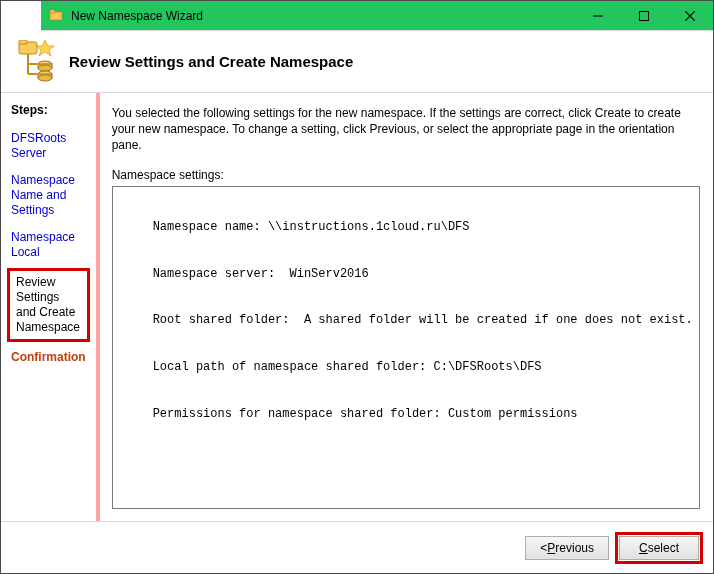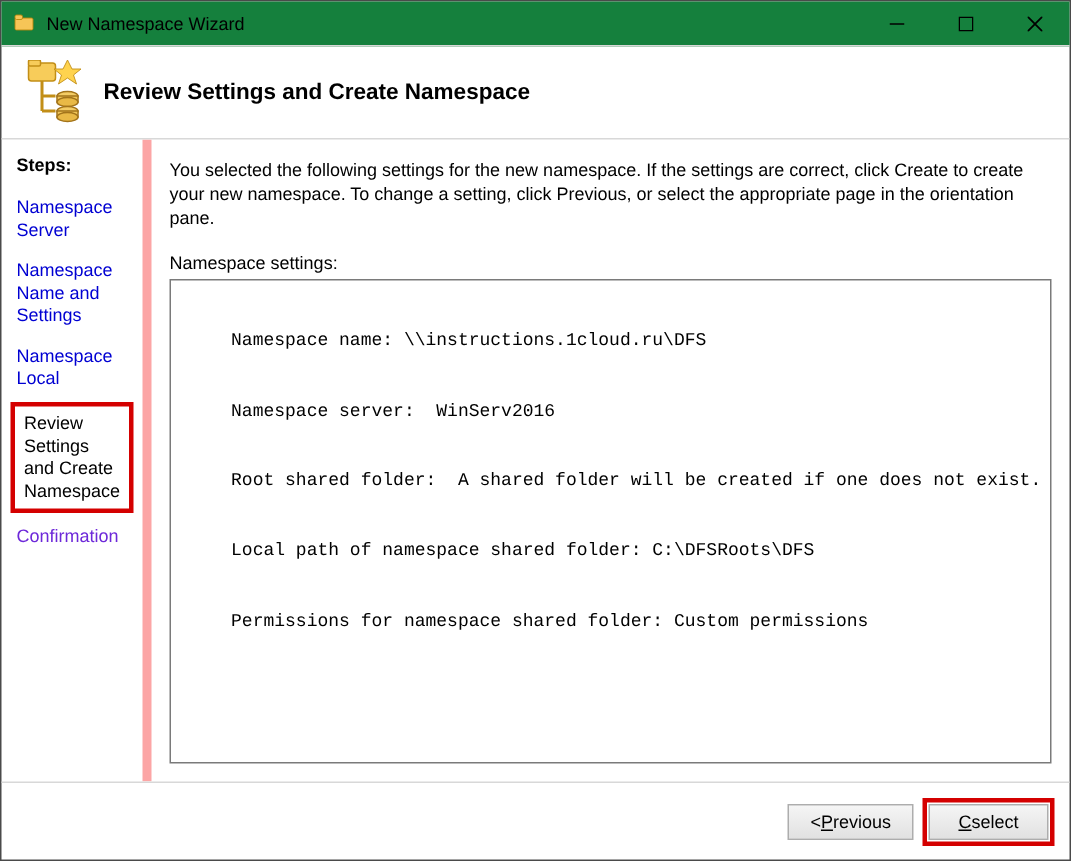--- a/index.html
+++ b/index.html
@@ -15,22 +15,23 @@
     border: 1px solid #4a4a4a;
     display: flex; flex-direction: column;
     background: #fff;
     position: relative;
   }
   
   .titlebar {
     height: 30px;
     display: flex; align-items: center;
     border-bottom: 1px solid #d8d8d8;
-    background: #15803d;
+    background: #22c55e;
     padding-left: 8px;
+    margin-left: 40px;
   }
   .titlebar .ticon { width:16px; height:16px; margin-right:6px; }
   .titlebar .title { flex: 1; color:#000; }
   .winbtns { display:flex; height:100%; }
   .winbtn {
     width: 46px; height: 100%;
     display:flex; align-items:center; justify-content:center;
     cursor: default;
   }
   
@@ -43,34 +44,34 @@
   .header-icon { width: 44px; height: 44px; margin-right: 10px; }
   .header-title { font-size: 15px; font-weight: bold; }
   
   .body {
     flex: 1;
     display: flex;
     overflow: hidden;
   }
   .sidebar {
     width: 167px;
-    border-right: 6px solid #fca5a5;
+    border-right: 4px solid #fca5a5;
     padding: 8px 0 8px 0;
   }
   .sidebar .steps-hdr {
     font-weight: bold;
     padding: 2px 10px 8px 10px;
   }
   .step {
     color: #0000d2;
     padding: 6px 10px;
     line-height: 1.25;
     cursor: pointer;
   }
-  .step.plain { color:#6d28d9; cursor:default; }
+  .step.plain { color:#c2410c; cursor:default;font-weight:bold; }
   .step.selected {
     color:#000;
     border: 3px solid #d40000;
     margin: 2px 6px;
     padding: 4px 6px;
   }
   
   .main {
     flex:1;
     padding: 10px 18px 0 12px;
@@ -159,21 +160,21 @@
         <rect x="23" y="34" width="14" height="4" fill="#f0c558" stroke="#a3741b"></rect>
         <ellipse cx="30" cy="38" rx="7" ry="3" fill="#e9b946" stroke="#a3741b"></ellipse>
       </svg>
     </span>
     <span class="header-title">Review Settings and Create Namespace</span>
   </div>
 
   <div class="body">
     <div class="sidebar">
       <div class="steps-hdr">Steps:</div>
-      <div class="step">Namespace Server</div>
+      <div class="step">DFSRoots Server</div>
       <div class="step">Namespace Name and Settings</div>
       <div class="step">Namespace Local</div>
       <div class="step selected">Review Settings and Create Namespace</div>
       <div class="step plain">Confirmation</div>
     </div>
 
     <div class="main">
       <div class="intro">You selected the following settings for the new namespace. If the settings are correct, click Create to create your new namespace. To change a setting, click Previous, or select the appropriate page in the orientation pane.</div>
       <div class="settings-label">Namespace settings:</div>
       <div class="settings-box">

